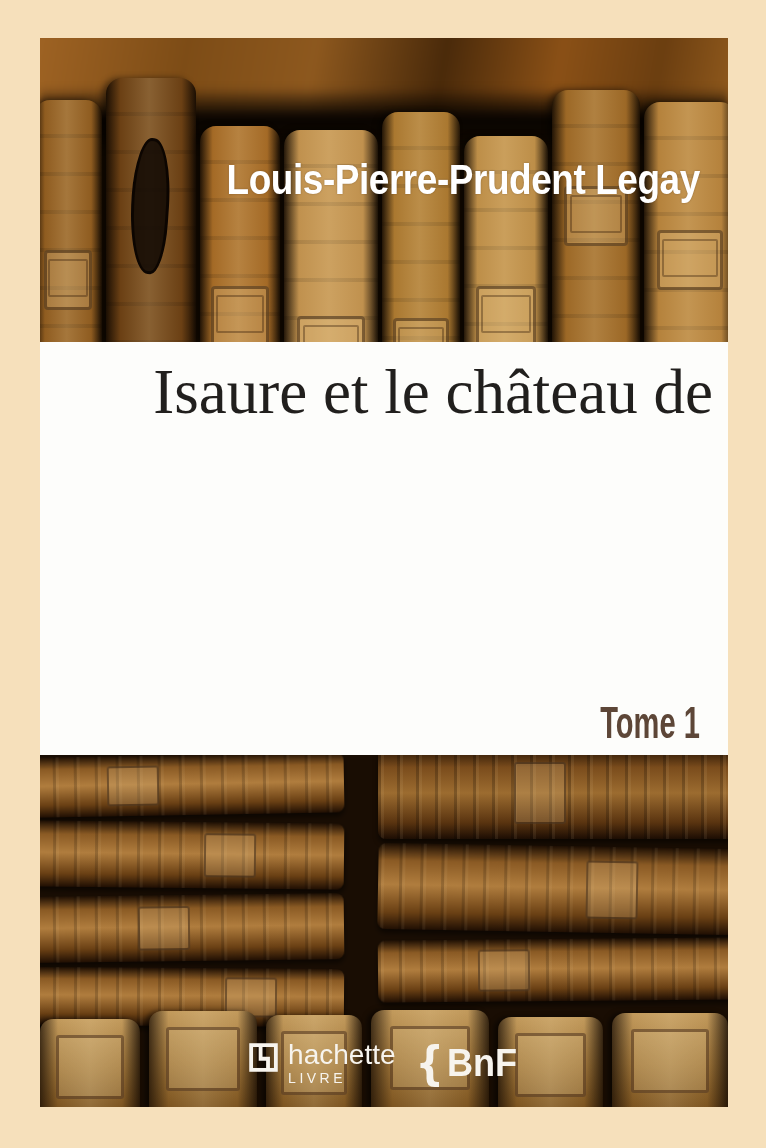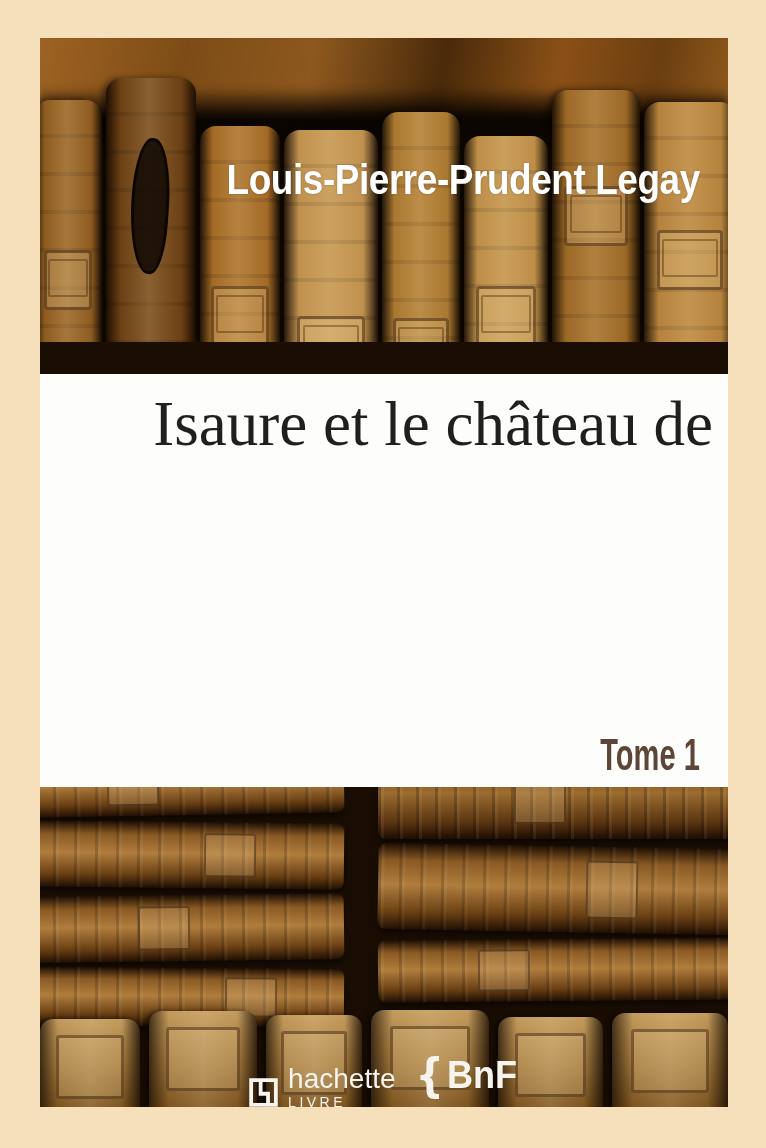--- a/index.html
+++ b/index.html
@@ -82,33 +82,33 @@
   .vb:nth-child(6){ width:116px; height:94%; }
 
   
   .author { position:absolute; top:118px; right:28px; z-index:6;
         font-size:42px; font-weight:bold; color:#ffffff; letter-spacing:-.5px;
         transform:scaleX(.88); transform-origin:right center; white-space:nowrap;
         text-shadow:0 0 2px rgba(40,20,5,.35); }
 
   
   .title-band { position:absolute; left:0; top:304px; width:688px; height:413px;
-        background:#fdfdfb; z-index:5;margin-top:32px; }
+        background:#fdfdfb; z-index:5; }
   .title { padding:14px 15px 0 0; text-align:right;
         font-family:"Liberation Serif", serif; font-weight:400;
         font-size:63px; line-height:73px; color:#211f1d; letter-spacing:0; }
   .volume { position:absolute; right:28px; bottom:7px;
         font-size:44px; font-weight:bold; color:#5d4637; white-space:nowrap;
         transform:scaleX(.66); transform-origin:right bottom; }
 
   
   .logos { position:absolute; left:0; right:0; top:286px; z-index:6;
         display:flex; justify-content:center; align-items:center; gap:20px;
         color:#f7f4ee; }
-  .hachette-lockup { display:flex; align-items:flex-end; gap:8px;margin-top:24px; }
+  .hachette-lockup { display:flex; align-items:flex-start; gap:8px; }
   .h-icon { width:33px; height:33px; display:block; }
   .h-text { display:flex; flex-direction:column; line-height:1; }
   .h-name { font-size:28px; font-weight:400; letter-spacing:0; }
   .h-sub  { font-size:14px; font-weight:400; letter-spacing:3.5px; margin-top:2px; }
   .bnf-lockup { display:flex; align-items:center; gap:3px; }
   .bnf-brace { font-family:"DejaVu Sans", sans-serif; font-size:40px; font-weight:bold;
         transform:scaleY(1.15); line-height:1; }
   .bnf-name { font-size:38px; font-weight:bold; letter-spacing:0; transform:scaleX(.95);
         transform-origin:left center; }
 </style>

